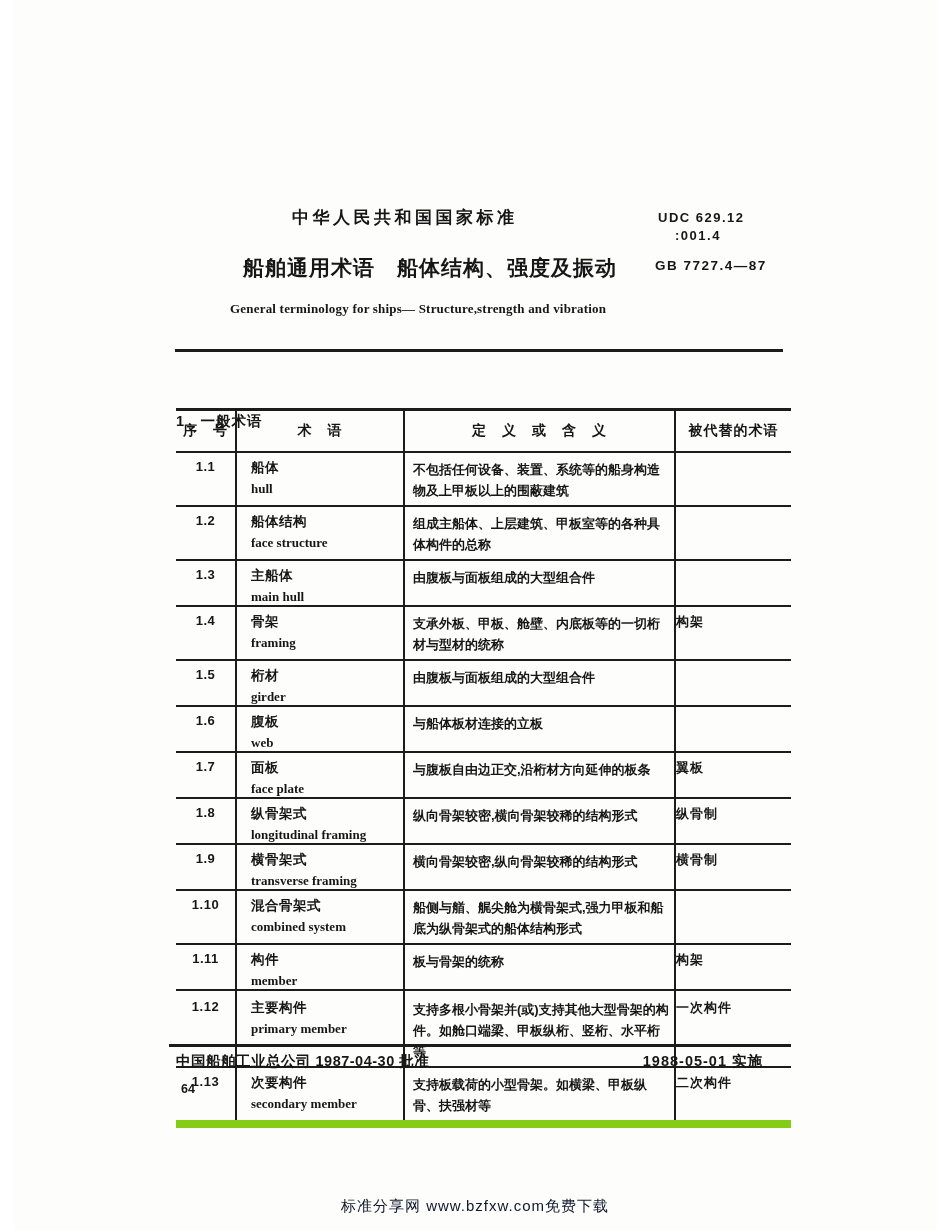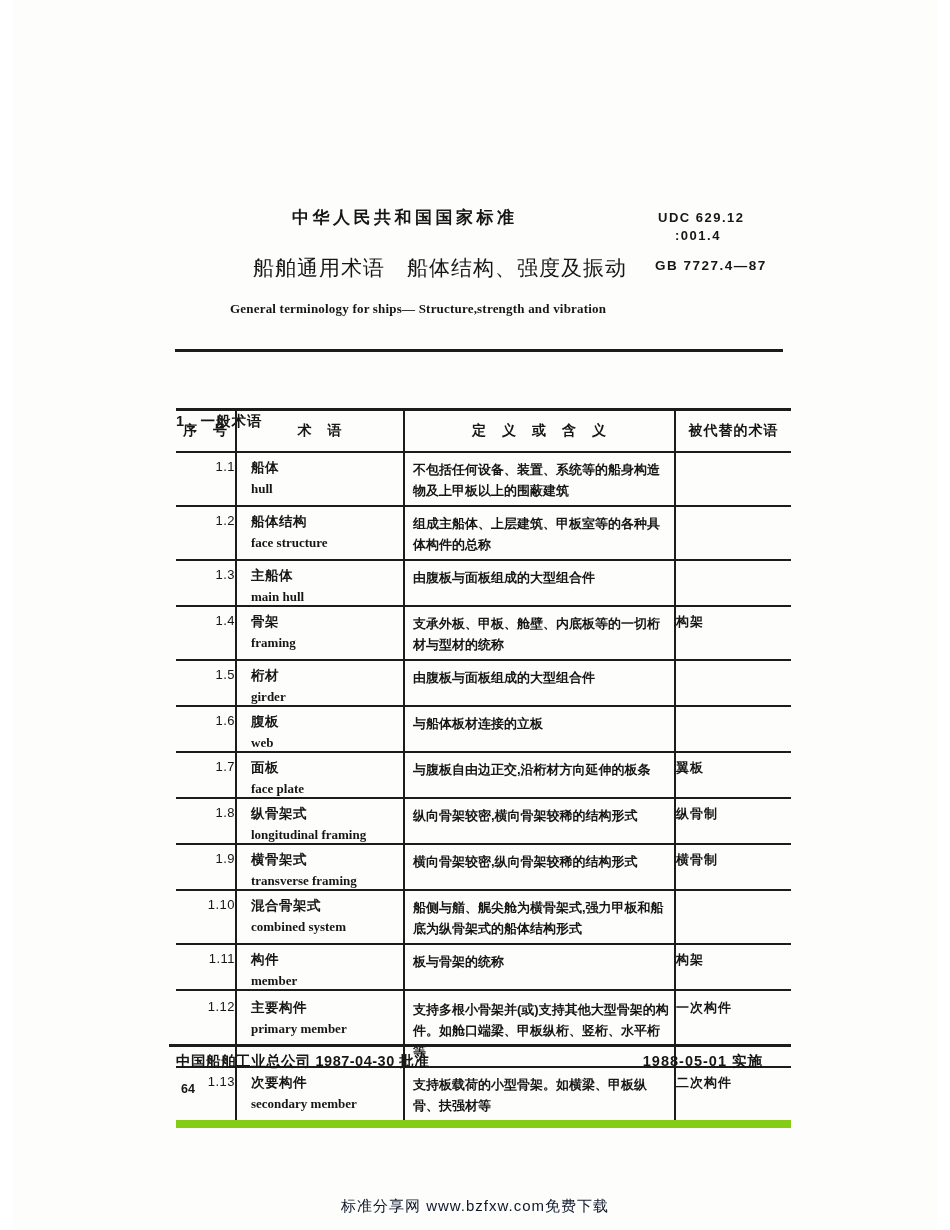--- a/index.html
+++ b/index.html
@@ -21,22 +21,22 @@
     font-size: 17px; font-weight: bold; letter-spacing: 3.5px;
     white-space: nowrap;
   }
   .udc-block {
     position: absolute; left: 645px; top: 209px;
     font-size: 13px; font-weight: bold; letter-spacing: 1.5px;
     line-height: 18px; white-space: nowrap;
   }
   .udc-line2 { padding-left: 17px; }
   .doc-title {
-    position: absolute; left: 240px; top: 254px;
-    font-size: 21px; font-weight: normal; letter-spacing: 1px;
+    position: absolute; left: 230px; top: 254px;
+    font-size: 21px; font-weight: bold; letter-spacing: 1px;
     white-space: nowrap;
   }
   .gb-number {
     position: absolute; left: 642px; top: 258px;
     font-size: 13.5px; font-weight: bold; letter-spacing: 1.5px;
     white-space: nowrap;
   }
   .en-title {
     position: absolute; left: 217px; top: 301px;
     font-family: "Liberation Serif", "DejaVu Serif", serif;
@@ -72,21 +72,21 @@
     text-align: center; vertical-align: middle;
     letter-spacing: 1px;
   }
   table.terms tbody td {
     border-top: 2px solid #1c1c1c;
     vertical-align: top;
     padding-top: 6px;
     font-size: 13px;
   }
   table.terms tbody tr:first-child td { border-top: 0; }
-  .col-num   { text-align: right; font-weight: normal; letter-spacing: 0.5px; margin-top: 48px; }
+  .col-num   { text-align: center; font-weight: bold; letter-spacing: 0.5px; margin-top: 48px; }
   .col-term  { padding-left: 14px; }
   .term-cn   { font-weight: bold; font-size: 13.5px; letter-spacing: 0.5px; }
   .term-en   {
     font-family: "Liberation Serif", "DejaVu Serif", serif;
     font-weight: bold; font-size: 13px; margin-top: 4px;
   }
   .col-def   {
     padding: 6px 2px 4px 8px;
     line-height: 21px; font-weight: 600; letter-spacing: 0px;
   }

